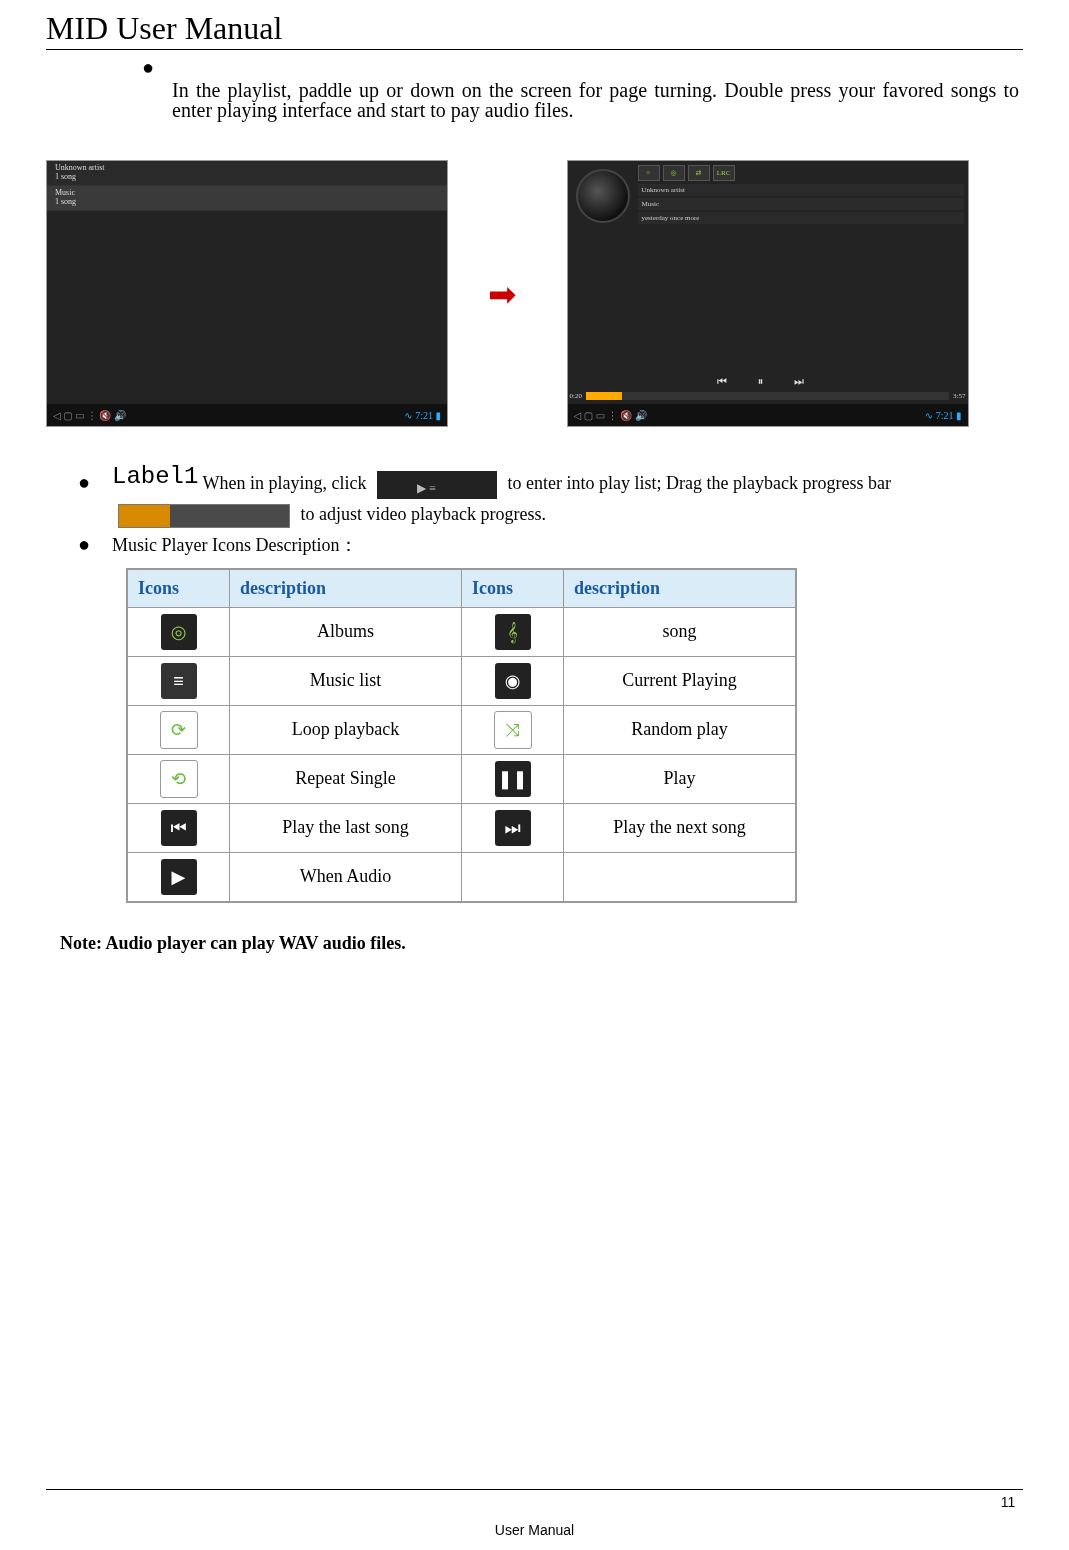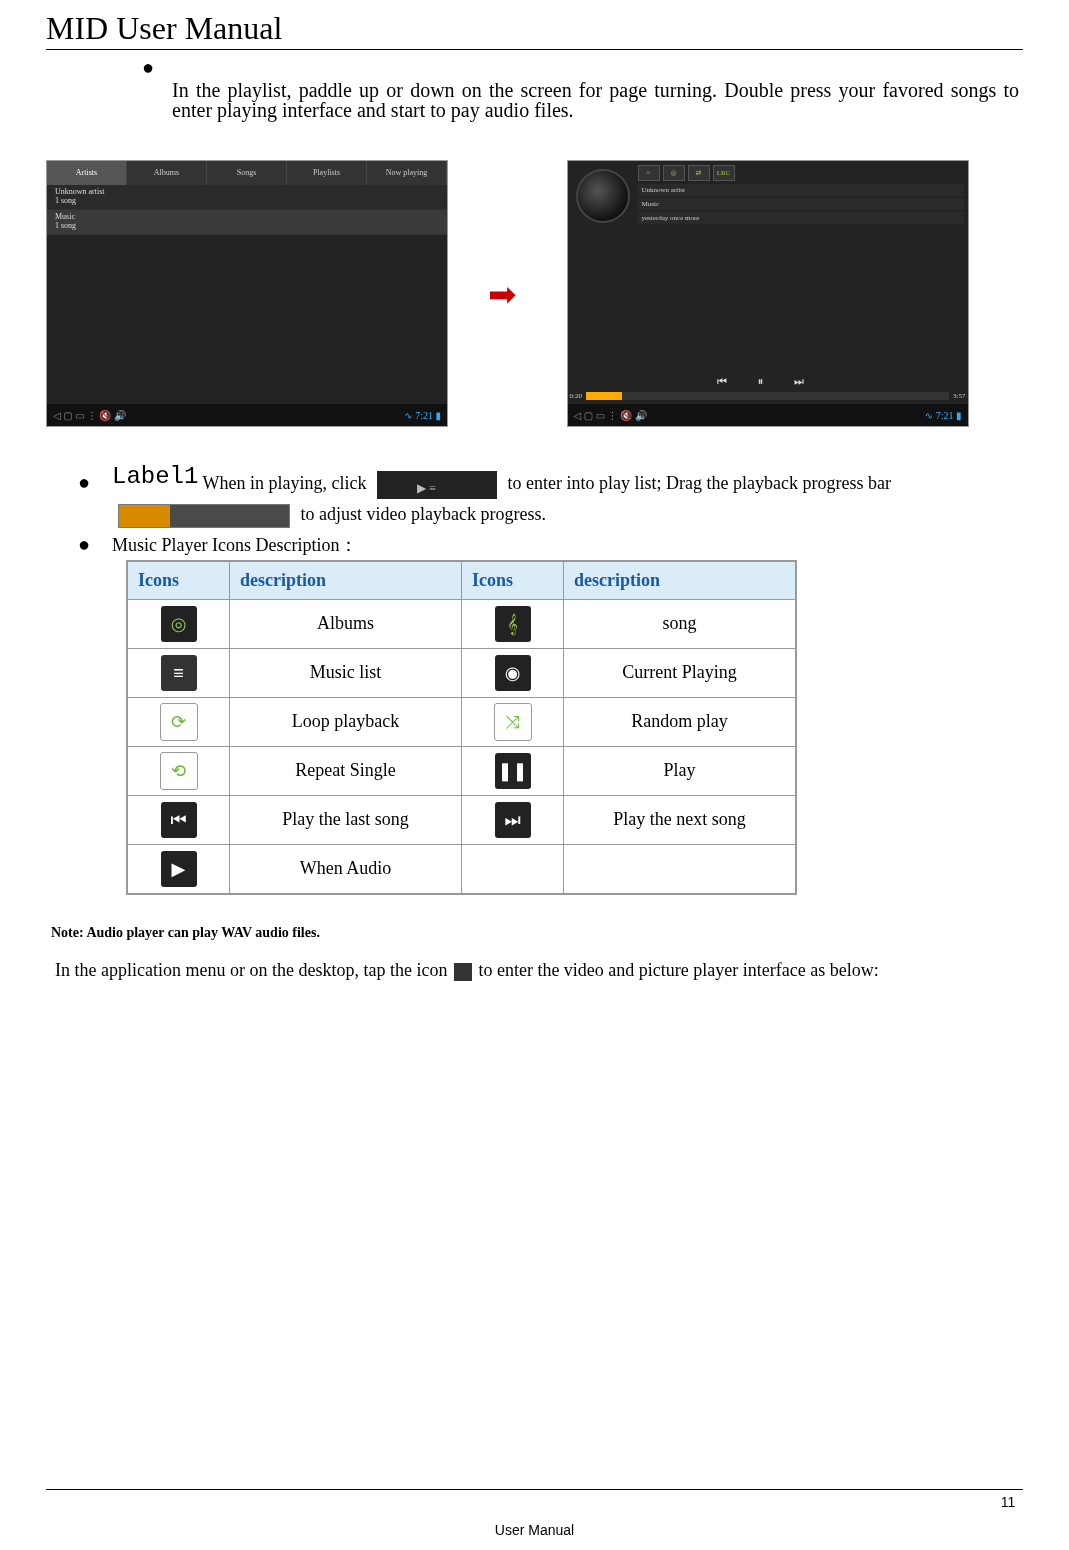--- a/index.html
+++ b/index.html
@@ -202,20 +202,21 @@
   vertical-align: middle;
   width: 170px;
   height: 22px;
   background: linear-gradient(to right, #d88a00 0%, #d88a00 30%, #4a4a4a 30%, #4a4a4a 100%);
   border: 1px solid #777;
   margin: 0 6px;
 }
 .icontable {
   border-collapse: collapse;
   margin-left: 80px;
+  margin-top: 8px;
   border: 2px solid #999;
   padding-left: 26px;
 }
 .icontable th, .icontable td {
   border: 1px solid #999;
   padding: 4px 8px;
   font-size: 18px;
 }
 .icontable th {
   background: #d9ecf7;
@@ -239,22 +240,22 @@
   font-size: 18px;
   text-align: center;
   line-height: 36px;
   border-radius: 3px;
   font-family: sans-serif;
 }
 .ic.white { color: #fff; }
 .ic.light { background: #fff; border: 1px solid #999; color: #6b3; }
 .note {
   font-weight: bold;
-  font-size: 14px;
-  margin: 30px 0 0 5px;
+  font-size: 18px;
+  margin: 30px 0 0 14px;
 }
 .sect {
   font-weight: bold;
   font-size: 18px;
   margin-top: 40px;
 }
 .bodytext {
   font-size: 18px;
   line-height: 22px;
   text-align: justify;
@@ -294,27 +295,20 @@
   <hr class="hr-top">
 
   <div class="bullet-row">
     <div class="bullet-dot">●</div>
     <div class="bullet-text">In the playlist, paddle up or down on the screen for page turning. Double press your favored songs to enter playing interface and start to pay audio files.</div>
   </div>
 
   <div class="screens">
 
     <div class="screenshot">
-      <div class="tabbar">
-        <div class="tab active">Artists</div>
-        <div class="tab">Albums</div>
-        <div class="tab">Songs</div>
-        <div class="tab">Playlists</div>
-        <div class="tab">Now playing</div>
-      </div>
       <div class="listrow">
         <span>Unknown artist</span><br><span>1 song</span>
       </div>
       <div class="listrow sel">
         <span>Music</span><br><span>1 song</span>
       </div>
       <div class="androidbar">
         <div class="navicons">◁ ▢ ▭ ⋮ 🔇 🔊</div>
         <div class="clock">∿ <span>7:21</span> ▮</div>
       </div>
@@ -411,25 +405,20 @@
       <td class="iconcell"><span class="ic white">▶</span></td>
       <td>When Audio</td>
       <td class="iconcell"></td>
       <td></td>
     </tr>
   </tbody>
     </table>
 
   <p class="note">Note: Audio player can play WAV audio files.</p>
 
-  <p class="bodytext">
-    &nbsp;&nbsp;<span>In the application menu or on the desktop, tap the icon</span>
-    <span class="tinyicon"></span>
-    <span>to enter the video and picture player interface as below:</span>
-  </p>
 
   <div class="footer">
     <hr class="hr-bot">
     <div class="footrow">
       <div style="width:30px"></div>
       <div class="footcenter">User Manual</div>
       <div class="footright">11</div>
     </div>
   </div>
 </div>

